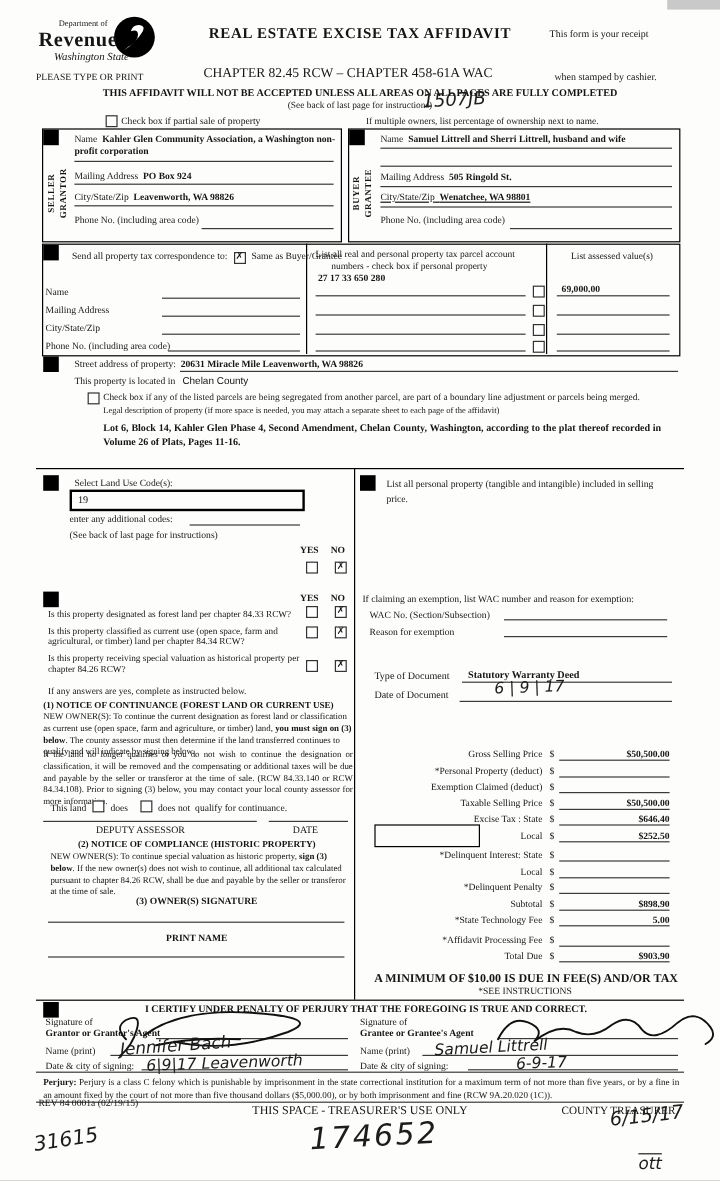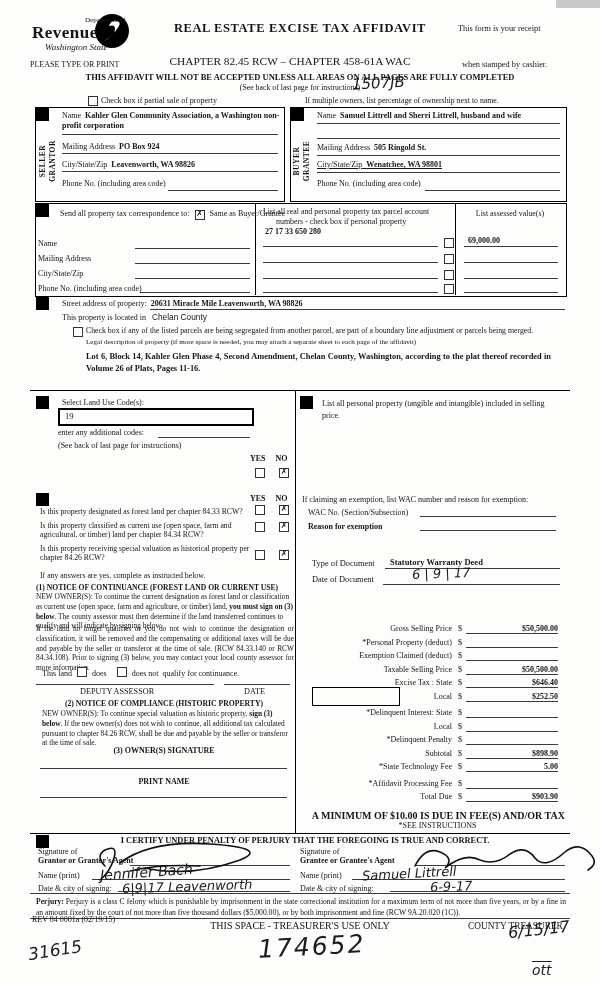--- a/index.html
+++ b/index.html
@@ -28,21 +28,21 @@
 
 <div class="page">
 
   <div style="position:absolute;left:556px;top:0;width:44px;height:8px;background:#c9c9c9;"></div>
 
   <svg style="left:93px;top:12px;" width="40" height="40" viewBox="0 0 40 40">
     <circle cx="19" cy="19" r="17" fill="#000"></circle>
     <path d="M10 30 Q20 24 26 14 Q28 10 24 9 Q18 8 16 14 Q22 12 22 17 Q22 22 14 27 Z" fill="#fff"></path>
     <path d="M21 20 Q30 24 36 18 Q33 28 24 27 Z" fill="#000"></path>
   </svg>
-  <div class="t" style="left:49px;top:16px;font-size:7px;margin-left:36px;">Department of</div>
+  <div class="t" style="left:49px;top:16px;font-size:7px;">Department of</div>
   <div class="t b" style="left:32px;top:23px;font-size:17px;letter-spacing:.5px;">Revenue</div>
   <div class="t" style="left:45px;top:42px;font-size:9px;font-style:italic;">Washington State</div>
 
   <div class="t b ctr" style="left:150px;top:21px;width:300px;font-size:12.5px;letter-spacing:.6px;">REAL ESTATE EXCISE TAX AFFIDAVIT</div>
   <div class="t" style="left:458px;top:24px;font-size:8.3px;">This form is your receipt</div>
 
   <div class="t" style="left:30px;top:60px;font-size:8px;">PLEASE TYPE OR PRINT</div>
   <div class="t ctr" style="left:130px;top:55px;width:320px;font-size:11.3px;">CHAPTER 82.45 RCW – CHAPTER 458-61A WAC</div>
   <div class="t" style="left:462px;top:60px;font-size:8.3px;">when stamped by cashier.</div>
   <div class="t b ctr" style="left:30px;top:72px;width:540px;font-size:8.5px;">THIS AFFIDAVIT WILL NOT BE ACCEPTED UNLESS ALL AREAS ON ALL PAGES ARE FULLY COMPLETED</div>
@@ -216,21 +216,21 @@
   <div class="ln" style="left:40px;top:768px;width:247px;"></div>
   <div class="t b ctr" style="left:36px;top:777px;width:256px;font-size:8px;font-family:Liberation Serif, serif;">PRINT NAME</div>
   <div class="ln" style="left:40px;top:797px;width:247px;"></div>
 
   <div class="blk" style="left:300px;top:396px;"></div>
   <div class="t w" style="left:322px;top:398px;width:238px;font-size:8px;line-height:1.5;">List all personal property (tangible and intangible) included in selling price.</div>
 
   <div class="t" style="left:302px;top:495px;">If claiming an exemption, list WAC number and reason for exemption:</div>
   <div class="t" style="left:308px;top:508px;">WAC No. (Section/Subsection)</div>
   <div class="ln" style="left:420px;top:516px;width:136px;"></div>
-  <div class="t" style="left:308px;top:522px;font-weight:bold;">Reason for exemption</div>
+  <div class="t" style="left:308px;top:522px;">Reason for exemption</div>
   <div class="ln" style="left:420px;top:530px;width:136px;"></div>
 
   <div class="t" style="left:312px;top:559px;font-size:8.4px;">Type of Document</div>
   <div class="t b" style="left:390px;top:557px;font-size:8.5px;">Statutory Warranty Deed</div>
   <div class="ln" style="left:385px;top:568px;width:175px;"></div>
   <div class="t" style="left:312px;top:575px;font-size:8.4px;">Date of Document</div>
   <div class="ln" style="left:383px;top:584px;width:177px;"></div>
   <div class="hw" style="left:412px;top:566px;font-size:13px;transform:rotate(-2deg);">6 | 9 | 17</div>
 
   <div class="t" style="left:300px;top:624px;width:152px;text-align:right;">Gross Selling Price</div>

